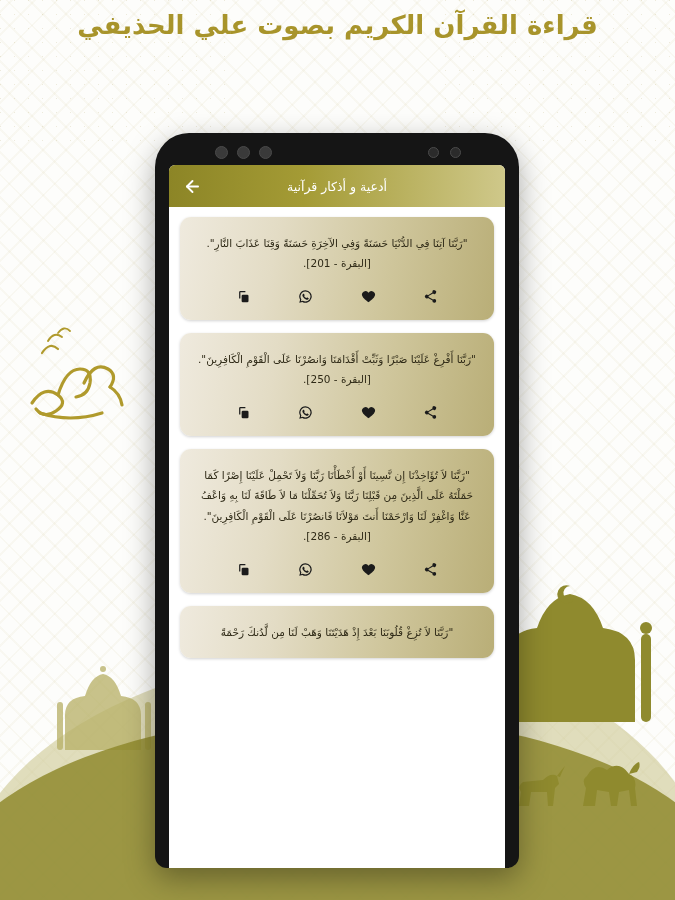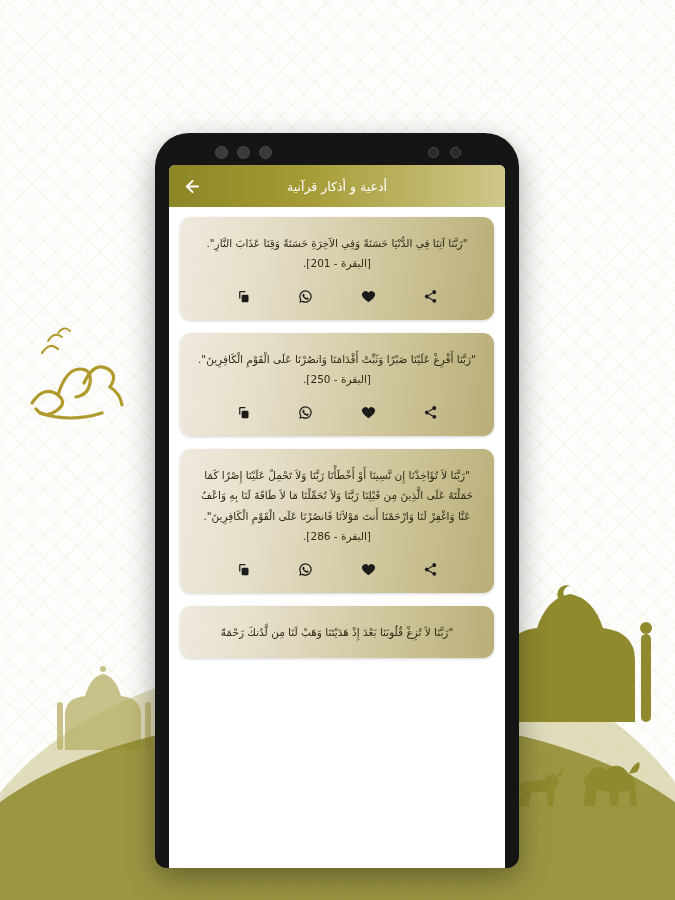--- a/index.html
+++ b/index.html
@@ -192,20 +192,21 @@
       <path d="M96 82 q10 6 12 18"></path>
       <path d="M26 108 q30 10 62 0"></path>
       <path d="M28 48 q8 -12 16 -4" stroke-width="2.2"></path>
       <path d="M34 36 q6 -10 14 -4" stroke-width="2"></path>
       <path d="M44 28 q6 -8 12 -2" stroke-width="1.8"></path>
     </g>
   </svg>
 </div>
 
 <div class="title-wrap">
+  <div class="title-main">قراءة القرآن الكريم بصوت علي الحذيفي</div>
 </div>
 
 <div class="phone">
   <div class="notch-dots">
     <span class="dot d1"></span>
     <span class="dot d2"></span>
     <span class="dot d3"></span>
     <span class="dot d4"></span>
     <span class="dot d5"></span>
   </div>

